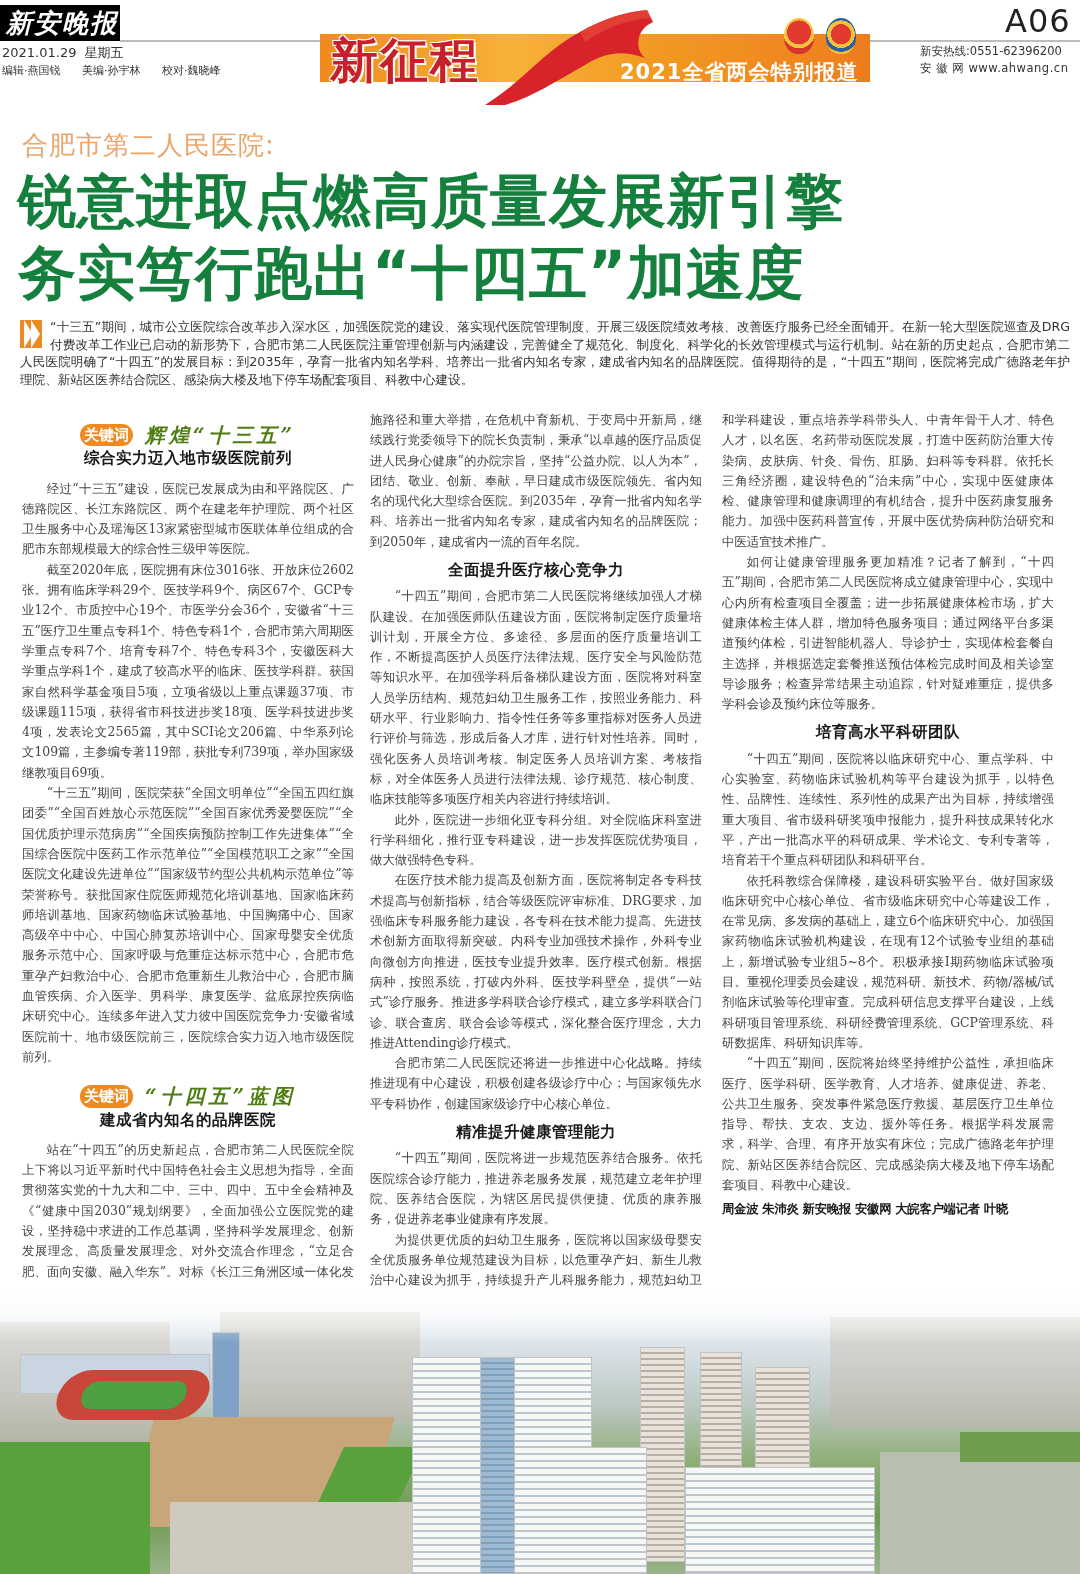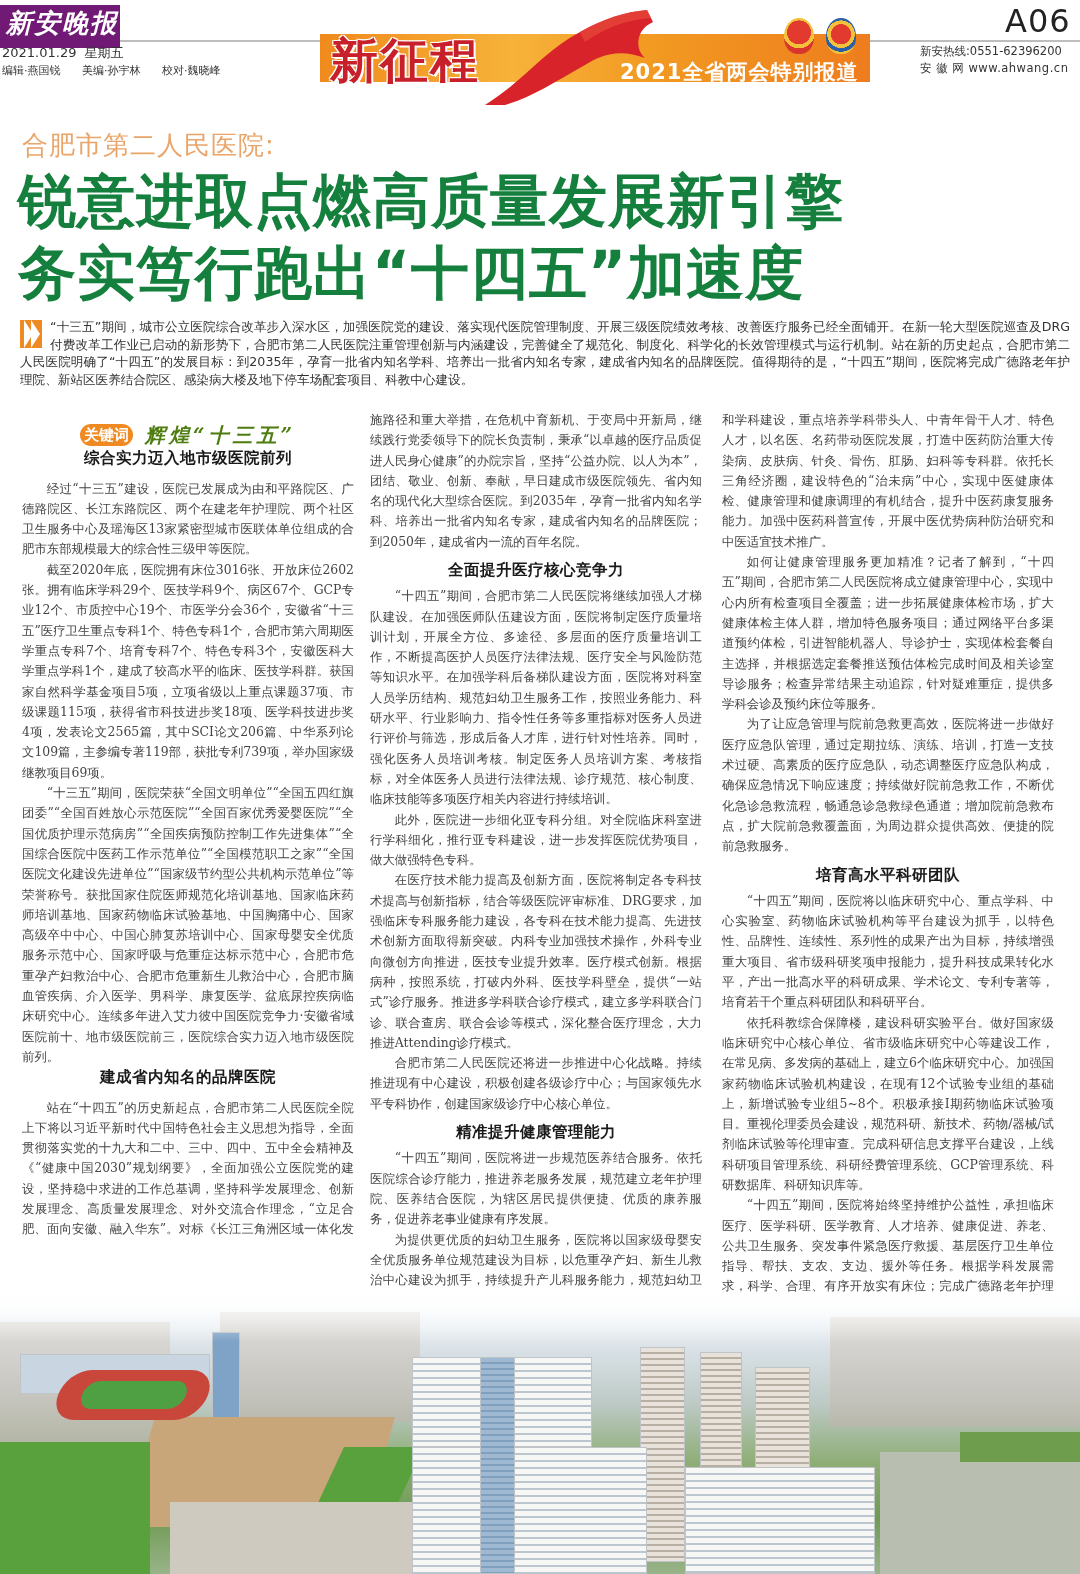--- a/index.html
+++ b/index.html
@@ -1,21 +1,21 @@
 <!DOCTYPE html>
 <html><head>
 <meta charset="utf-8">
 <style>
   * { box-sizing: border-box; margin: 0; padding: 0; }
   html, body { width: 1080px; height: 1574px; background: #ffffff; overflow: hidden; }
   body { position: relative; font-family: "DejaVu Serif", "Liberation Serif", serif; color: #3a3a3a; }
 
   
   .masthead { position: absolute; left: 0; top: 0; width: 1080px; height: 100px; }
-  .logo-box { position: absolute; left: 0; top: 5px; width: 120px; height: 43px; background: #701a75; color: #fff;
+  .logo-box { position: absolute; left: 0; top: 5px; width: 120px; height: 36px; background: #000000; color: #fff;
     font-family: "DejaVu Serif", serif; font-size: 26px; font-weight: bold; font-style: italic; line-height: 36px; padding-left: 6px; letter-spacing: 2px; }
   .rule-left { position: absolute; left: 120px; top: 40px; width: 200px; height: 2px; background: #bdbdbd; }
   .rule-right { position: absolute; left: 870px; top: 40px; width: 210px; height: 2px; background: #bdbdbd; }
   .issue-date { position: absolute; left: 2px; top: 44px; font-family: "DejaVu Sans", sans-serif; font-size: 13px; color: #333; }
   .issue-date span { margin-right: 4px; }
   .editors { position: absolute; left: 2px; top: 63px; font-family: "DejaVu Sans", sans-serif; font-size: 11px; color: #333; white-space: nowrap; }
   .editors span { margin-right: 18px; }
 
   .banner { position: absolute; left: 320px; top: 34px; width: 550px; height: 48px;
     background: linear-gradient(90deg, #f08a1c 0%, #f7b23a 35%, #f29a22 60%, #ee7d1d 100%); }
@@ -117,41 +117,44 @@
 <div class="col c1">
   <div class="sec-kw" style="margin-top:14px">
     <span class="kw-badge">关键词</span>
     <span class="kw-title">辉煌“十三五”</span>
   </div>
   <div class="sec-sub">综合实力迈入地市级医院前列</div>
   <p>经过“十三五”建设，医院已发展成为由和平路院区、广德路院区、长江东路院区、两个在建老年护理院、两个社区卫生服务中心及瑶海区13家紧密型城市医联体单位组成的合肥市东部规模最大的综合性三级甲等医院。</p>
   <p>截至2020年底，医院拥有床位3016张、开放床位2602张。拥有临床学科29个、医技学科9个、病区67个、GCP专业12个、市质控中心19个、市医学分会36个，安徽省“十三五”医疗卫生重点专科1个、特色专科1个，合肥市第六周期医学重点专科7个、培育专科7个、特色专科3个，安徽医科大学重点学科1个，建成了较高水平的临床、医技学科群。获国家自然科学基金项目5项，立项省级以上重点课题37项、市级课题115项，获得省市科技进步奖18项、医学科技进步奖4项，发表论文2565篇，其中SCI论文206篇、中华系列论文109篇，主参编专著119部，获批专利739项，举办国家级继教项目69项。</p>
   <p>“十三五”期间，医院荣获“全国文明单位”“全国五四红旗团委”“全国百姓放心示范医院”“全国百家优秀爱婴医院”“全国优质护理示范病房”“全国疾病预防控制工作先进集体”“全国综合医院中医药工作示范单位”“全国模范职工之家”“全国医院文化建设先进单位”“国家级节约型公共机构示范单位”等荣誉称号。获批国家住院医师规范化培训基地、国家临床药师培训基地、国家药物临床试验基地、中国胸痛中心、国家高级卒中中心、中国心肺复苏培训中心、国家母婴安全优质服务示范中心、国家呼吸与危重症达标示范中心，合肥市危重孕产妇救治中心、合肥市危重新生儿救治中心，合肥市脑血管疾病、介入医学、男科学、康复医学、盆底尿控疾病临床研究中心。连续多年进入艾力彼中国医院竞争力·安徽省域医院前十、地市级医院前三，医院综合实力迈入地市级医院前列。</p>
 
+  <div class="sec-kw">
+    <span class="kw-badge">关键词</span>
+    <span class="kw-title">“十四五”蓝图</span>
+  </div>
   <div class="sec-sub">建成省内知名的品牌医院</div>
   <p style="height:142px;overflow:hidden">站在“十四五”的历史新起点，合肥市第二人民医院全院上下将以习近平新时代中国特色社会主义思想为指导，全面贯彻落实党的十九大和二中、三中、四中、五中全会精神及《“健康中国2030”规划纲要》，全面加强公立医院党的建设，坚持稳中求进的工作总基调，坚持科学发展理念、创新发展理念、高质量发展理念、对外交流合作理念，“立足合肥、面向安徽、融入华东”。对标《长江三角洲区域一体化发展规划纲要》《“健康合肥2030”规划纲要》，聚焦合肥市“五高地一示范”，紧密对接合肥东部新中心建设，明确“十四五”时期的发展方向、目标任务、实施路径和重大举措，在危机中育新机、于变局中开新局，继续践行党委领导下的院长负责制，秉承“以卓越的医疗品质促进人民身心健康”的办院宗旨，坚持“公益办院、以人为本”，团结、敬业、创新、奉献，早日建成市级医院领先、省内知名的现代化大型综合医院。到2035年，孕育一批省内知名学科、培养出一批省内知名专家，建成省内知名的品牌医院；到2050年，建成省内一流的百年名院。</p>
 </div>
 
 <div class="col c2">
   <p style="text-indent:0;height:142px;overflow:hidden">施路径和重大举措，在危机中育新机、于变局中开新局，继续践行党委领导下的院长负责制，秉承“以卓越的医疗品质促进人民身心健康”的办院宗旨，坚持“公益办院、以人为本”，团结、敬业、创新、奉献，早日建成市级医院领先、省内知名的现代化大型综合医院。到2035年，孕育一批省内知名学科、培养出一批省内知名专家，建成省内知名的品牌医院；到2050年，建成省内一流的百年名院。</p>
   <div class="sec-head">全面提升医疗核心竞争力</div>
   <p>“十四五”期间，合肥市第二人民医院将继续加强人才梯队建设。在加强医师队伍建设方面，医院将制定医疗质量培训计划，开展全方位、多途径、多层面的医疗质量培训工作，不断提高医护人员医疗法律法规、医疗安全与风险防范等知识水平。在加强学科后备梯队建设方面，医院将对科室人员学历结构、规范妇幼卫生服务工作，按照业务能力、科研水平、行业影响力、指令性任务等多重指标对医务人员进行评价与筛选，形成后备人才库，进行针对性培养。同时，强化医务人员培训考核。制定医务人员培训方案、考核指标，对全体医务人员进行法律法规、诊疗规范、核心制度、临床技能等多项医疗相关内容进行持续培训。</p>
   <p>此外，医院进一步细化亚专科分组。对全院临床科室进行学科细化，推行亚专科建设，进一步发挥医院优势项目，做大做强特色专科。</p>
   <p>在医疗技术能力提高及创新方面，医院将制定各专科技术提高与创新指标，结合等级医院评审标准、DRG要求，加强临床专科服务能力建设，各专科在技术能力提高、先进技术创新方面取得新突破。内科专业加强技术操作，外科专业向微创方向推进，医技专业提升效率。医疗模式创新。根据病种，按照系统，打破内外科、医技学科壁垒，提供“一站式”诊疗服务。推进多学科联合诊疗模式，建立多学科联合门诊、联合查房、联合会诊等模式，深化整合医疗理念，大力推进Attending诊疗模式。</p>
   <p>合肥市第二人民医院还将进一步推进中心化战略。持续推进现有中心建设，积极创建各级诊疗中心；与国家领先水平专科协作，创建国家级诊疗中心核心单位。</p>
   <div class="sec-head">精准提升健康管理能力</div>
   <p>“十四五”期间，医院将进一步规范医养结合服务。依托医院综合诊疗能力，推进养老服务发展，规范建立老年护理院、医养结合医院，为辖区居民提供便捷、优质的康养服务，促进养老事业健康有序发展。</p>
   <p>为提供更优质的妇幼卫生服务，医院将以国家级母婴安全优质服务单位规范建设为目标，以危重孕产妇、新生儿救治中心建设为抓手，持续提升产儿科服务能力，规范妇幼卫生服务工作。</p>
   <p style="height:20px;overflow:hidden">在提升中医中药服务方面，医院将加强中医药人才</p>
 </div>
 
 <div class="col c3">
   <p style="text-indent:0">和学科建设，重点培养学科带头人、中青年骨干人才、特色人才，以名医、名药带动医院发展，打造中医药防治重大传染病、皮肤病、针灸、骨伤、肛肠、妇科等专科群。依托长三角经济圈，建设特色的“治未病”中心，实现中医健康体检、健康管理和健康调理的有机结合，提升中医药康复服务能力。加强中医药科普宣传，开展中医优势病种防治研究和中医适宜技术推广。</p>
   <p>如何让健康管理服务更加精准？记者了解到，“十四五”期间，合肥市第二人民医院将成立健康管理中心，实现中心内所有检查项目全覆盖；进一步拓展健康体检市场，扩大健康体检主体人群，增加特色服务项目；通过网络平台多渠道预约体检，引进智能机器人、导诊护士，实现体检套餐自主选择，并根据选定套餐推送预估体检完成时间及相关诊室导诊服务；检查异常结果主动追踪，针对疑难重症，提供多学科会诊及预约床位等服务。</p>
-  <p>为了让应急管理与院前急救更高效，医院将进一步做好医疗应急队管理，通过定期拉练、演练、培训，打造一支技术过硬、高素质的医疗应急队，动态调整医疗应急队构成，确保应急情况下响应速度；持续做好院前急救工作，不断优化急诊急救流程，畅通急诊急救绿色通道；增加院前急救布点，扩大院前急救覆盖面，为周边群众提供高效、便捷的院前急救服务。</p>
   <div class="sec-head">培育高水平科研团队</div>
   <p>“十四五”期间，医院将以临床研究中心、重点学科、中心实验室、药物临床试验机构等平台建设为抓手，以特色性、品牌性、连续性、系列性的成果产出为目标，持续增强重大项目、省市级科研奖项申报能力，提升科技成果转化水平，产出一批高水平的科研成果、学术论文、专利专著等，培育若干个重点科研团队和科研平台。</p>
   <p>依托科教综合保障楼，建设科研实验平台。做好国家级临床研究中心核心单位、省市级临床研究中心等建设工作，在常见病、多发病的基础上，建立6个临床研究中心。加强国家药物临床试验机构建设，在现有12个试验专业组的基础上，新增试验专业组5~8个。积极承接I期药物临床试验项目。重视伦理委员会建设，规范科研、新技术、药物/器械/试剂临床试验等伦理审查。完成科研信息支撑平台建设，上线科研项目管理系统、科研经费管理系统、GCP管理系统、科研数据库、科研知识库等。</p>
   <p>“十四五”期间，医院将始终坚持维护公益性，承担临床医疗、医学科研、医学教育、人才培养、健康促进、养老、公共卫生服务、突发事件紧急医疗救援、基层医疗卫生单位指导、帮扶、支农、支边、援外等任务。根据学科发展需求，科学、合理、有序开放实有床位；完成广德路老年护理院、新站区医养结合院区、完成感染病大楼及地下停车场配套项目、科教中心建设。</p>
   <div class="byline">周金波 朱沛炎 新安晚报 安徽网 大皖客户端记者 叶晓</div>
 </div>
 
 <div class="photo">
   <div class="bg-tower" style="left:0;top:30px;width:170px;height:120px"></div>
   <div class="bg-tower" style="left:220px;top:20px;width:200px;height:110px"></div>

